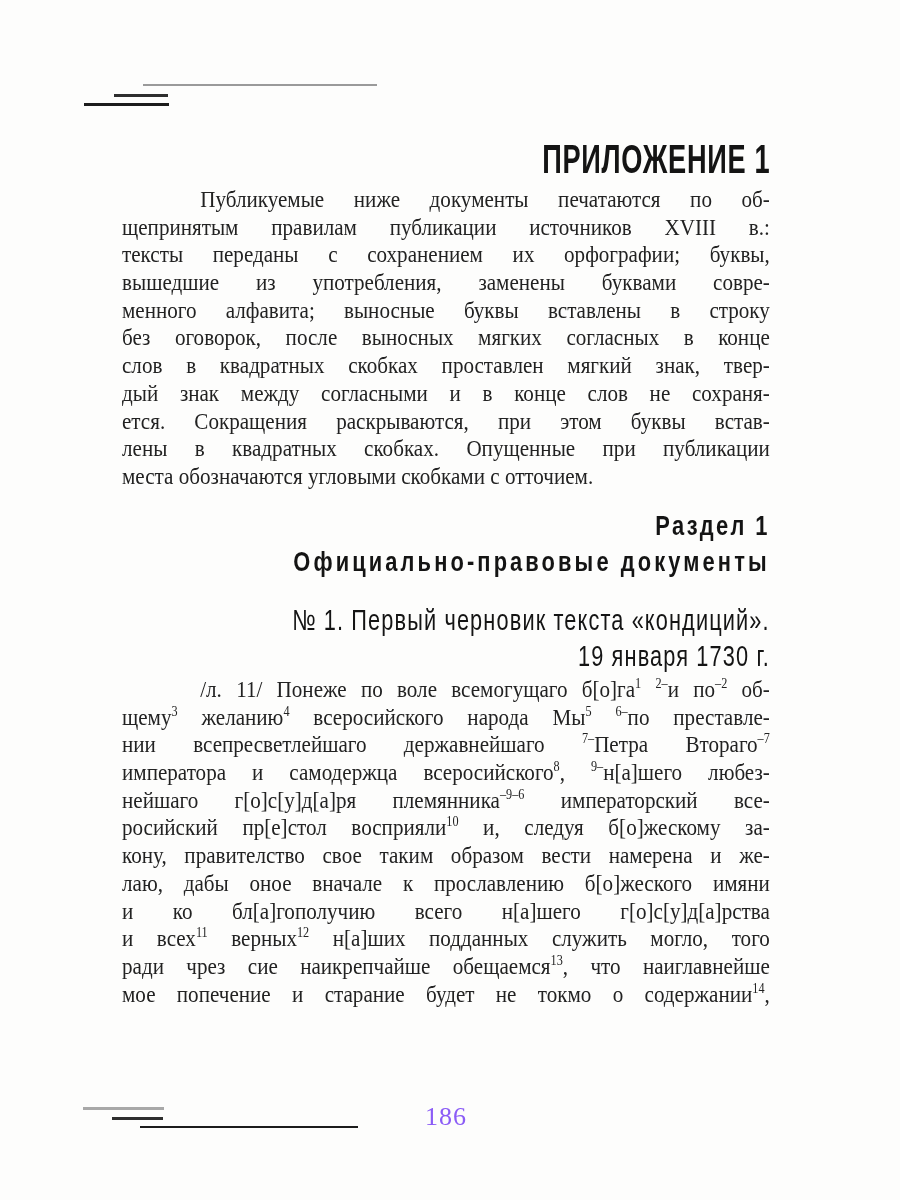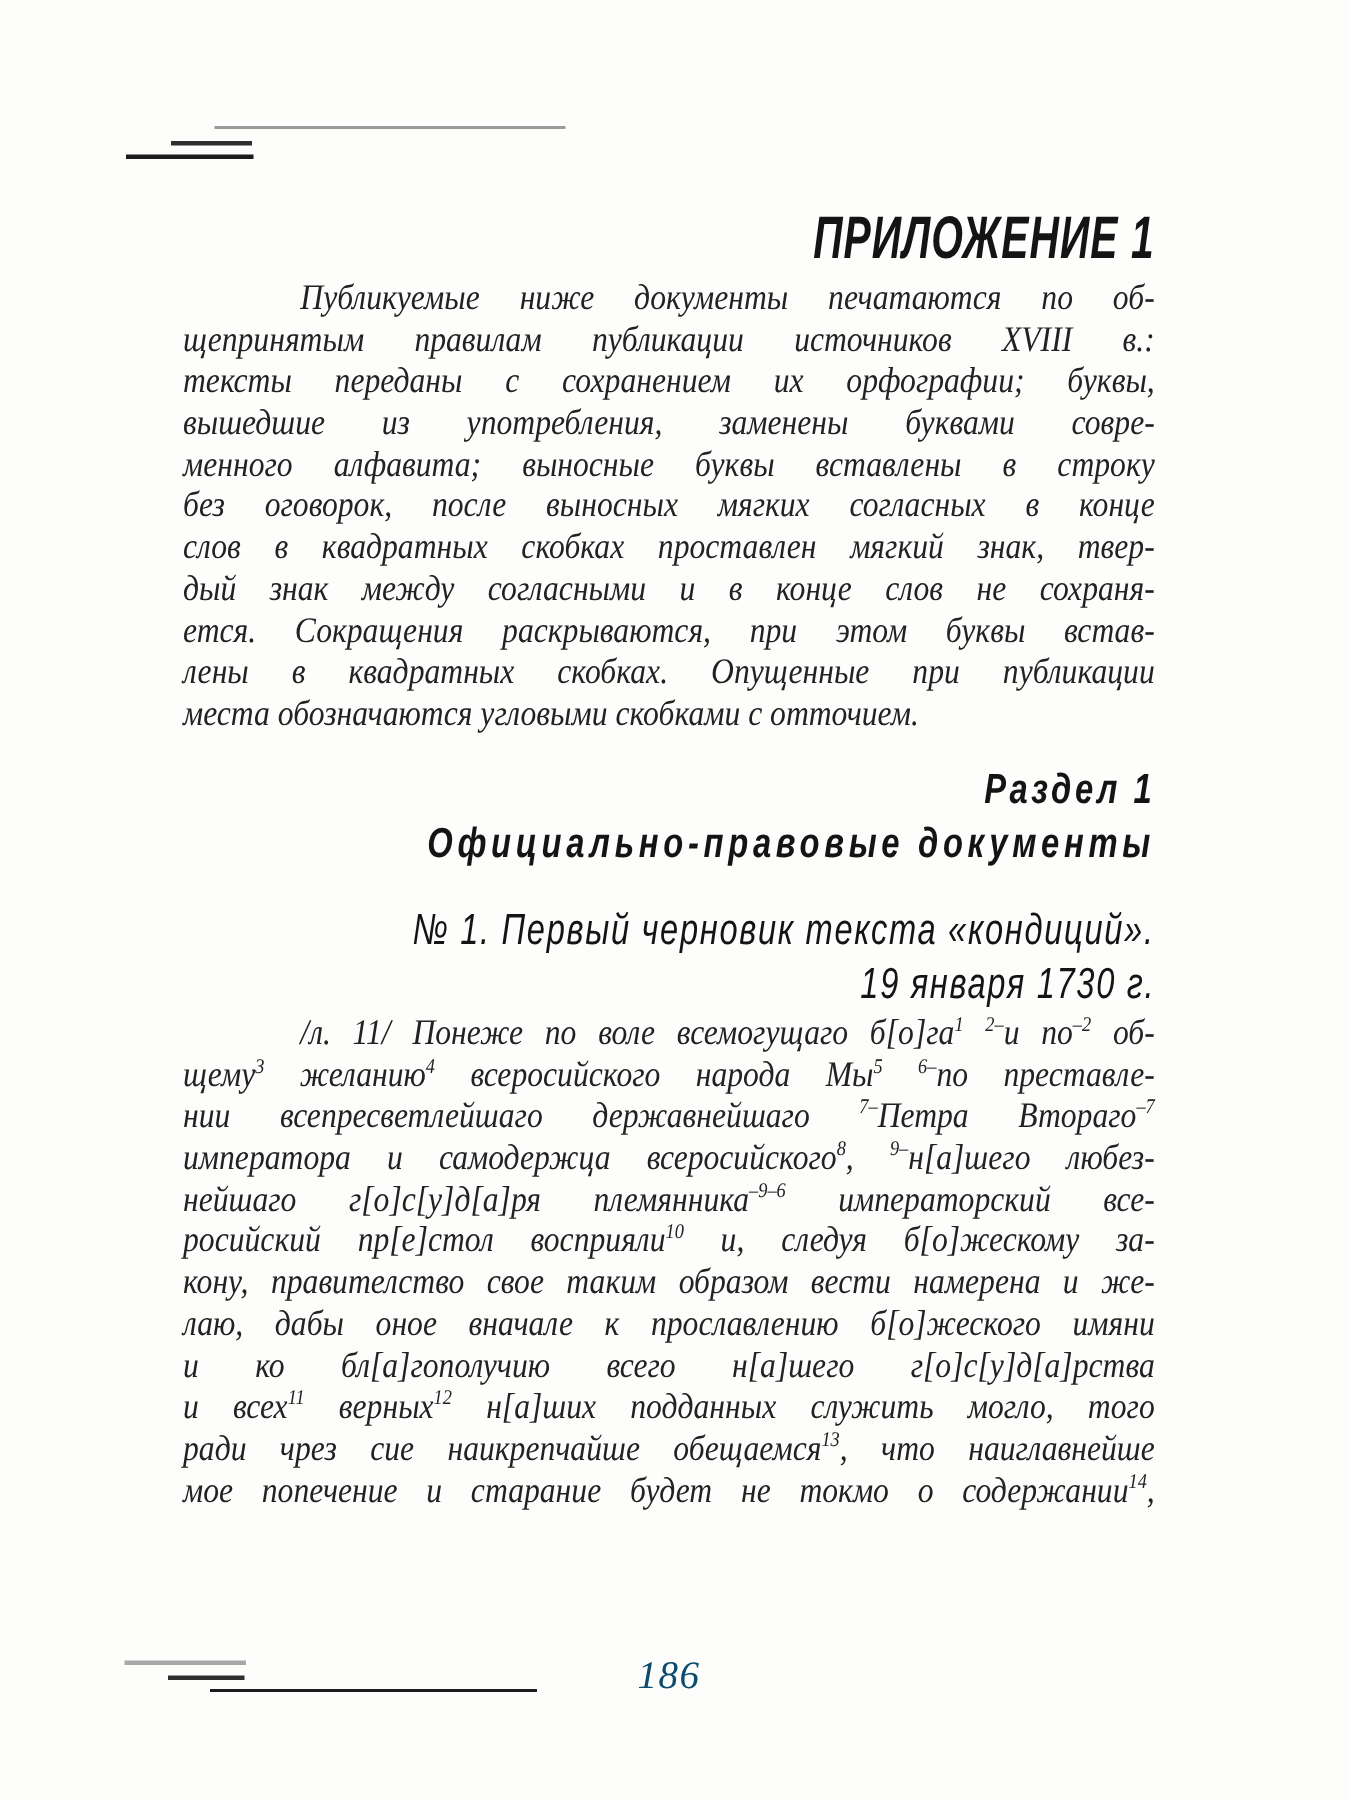--- a/index.html
+++ b/index.html
@@ -4,21 +4,20 @@
 <style>
   html, body { margin: 0; padding: 0; background: #ffffff; }
   .page {
     position: relative;
     width: 900px;
     height: 1200px;
     background: #fdfdfc;
     font-family: "Liberation Serif", serif;
     color: #1f1f1f;
     overflow: hidden;
-    font-style: italic;
   }
 
   
   .orn { position: absolute; }
   .orn-t1 { left:143px; top:84px;  width:234px; height:2px; background:#9a9a9a; }
   .orn-t2 { left:114px; top:94px;  width:54px;  height:3px; background:#2e2e2e; }
   .orn-t3 { left:84px;  top:103px; width:85px;  height:3px; background:#1c1c1c; }
   .orn-b1 { left:83px;  top:1107px; width:81px;  height:3px; background:#a8a8a8; }
   .orn-b2 { left:112px; top:1117px; width:51px;  height:3px; background:#2e2e2e; }
   .orn-b3 { left:140px; top:1126px; width:218px; height:2px; background:#1c1c1c; }
@@ -99,21 +98,21 @@
   }
 
   .pageno {
     position: absolute;
     left: 122px;
     width: 648px;
     top: 1102px;
     text-align: center;
     font-size: 26px;
     letter-spacing: 1px;
-    color: #0c4a6e;
+    color: #8b5cf6;
   }
 </style>
 </head>
 <body>
 
 <div class="page">
 
   <div class="orn orn-t1"></div>
   <div class="orn orn-t2"></div>
   <div class="orn orn-t3"></div>

